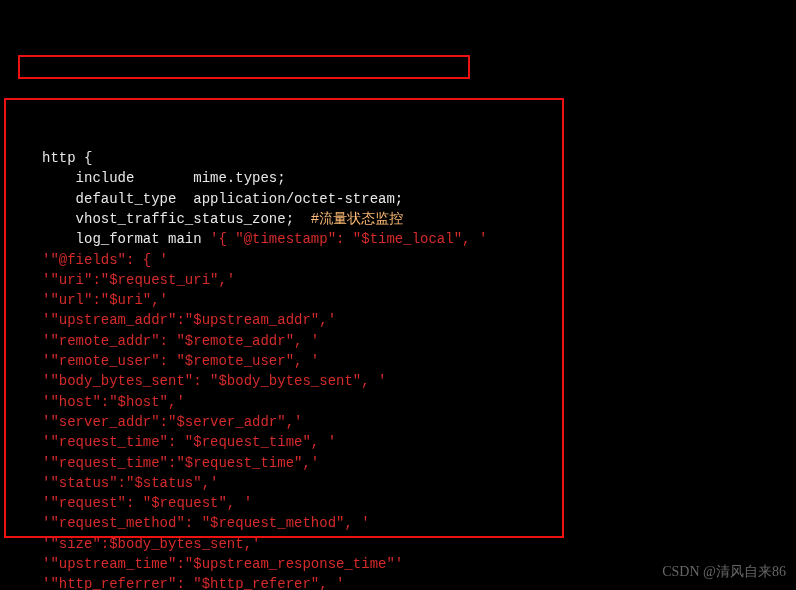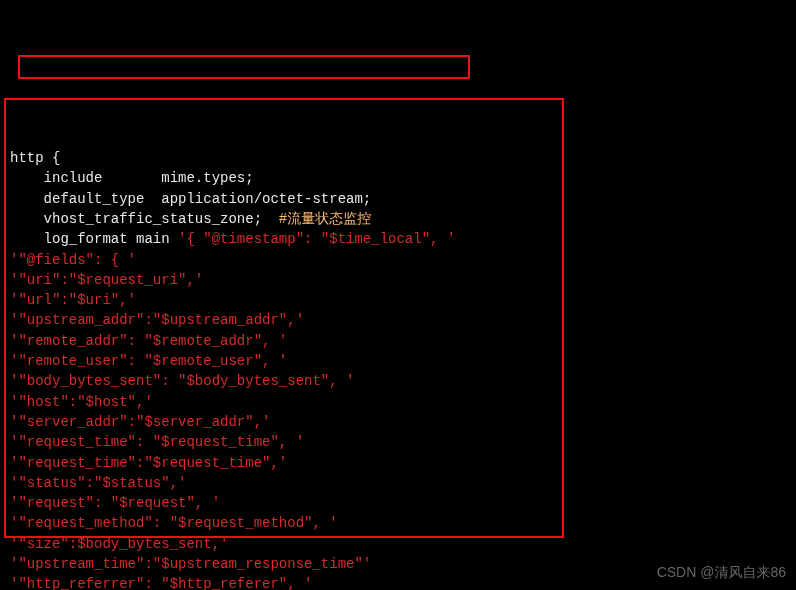--- a/index.html
+++ b/index.html
@@ -9,21 +9,21 @@
       font-size: 14px;
       color: #ccc;
       width: 796px;
       height: 590px;
       overflow: hidden;
       position: relative;
       line-height: 1.45;
       padding: 6px 10px;
       white-space: pre;
     }
-    .line { white-space: pre; }
+    .line { white-space: pre; margin-left: 32px; }
     .white { color: #e8e8e8; }
     .red { color: #d62b2b; }
     .blue { color: #fdba74; }
     .box1 {
       position: absolute;
       left: 18px; top: 55px;
       width: 452px; height: 24px;
       border: 2.5px solid #e11;
       pointer-events: none;
     }
@@ -32,21 +32,21 @@
       left: 4px; top: 98px;
       width: 560px; height: 440px;
       border: 2.5px solid #e11;
       pointer-events: none;
     }
     .watermark {
       position: absolute;
       right: 10px; bottom: 8px;
       color: #888;
       font-size: 14px;
-      font-family: Liberation Sans, sans-serif;
+      font-family: Liberation Serif, serif;
       opacity: 0.75;
     }
   </style>
 </head>
 <body>
 
 
 
 <div class="box1"></div>
 <div class="box2"></div>

